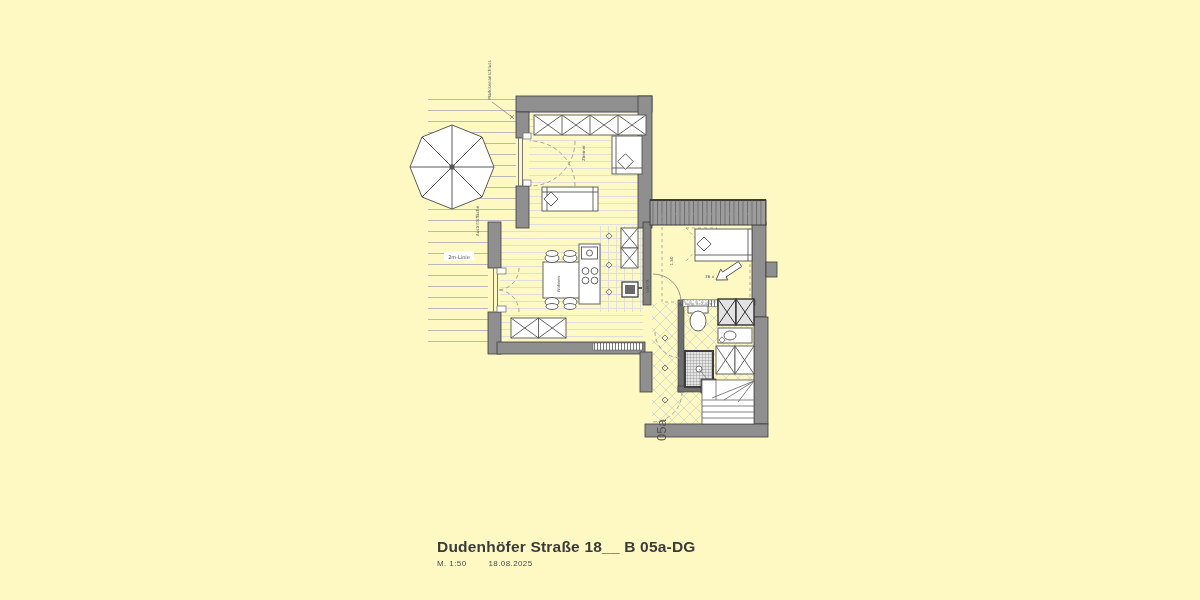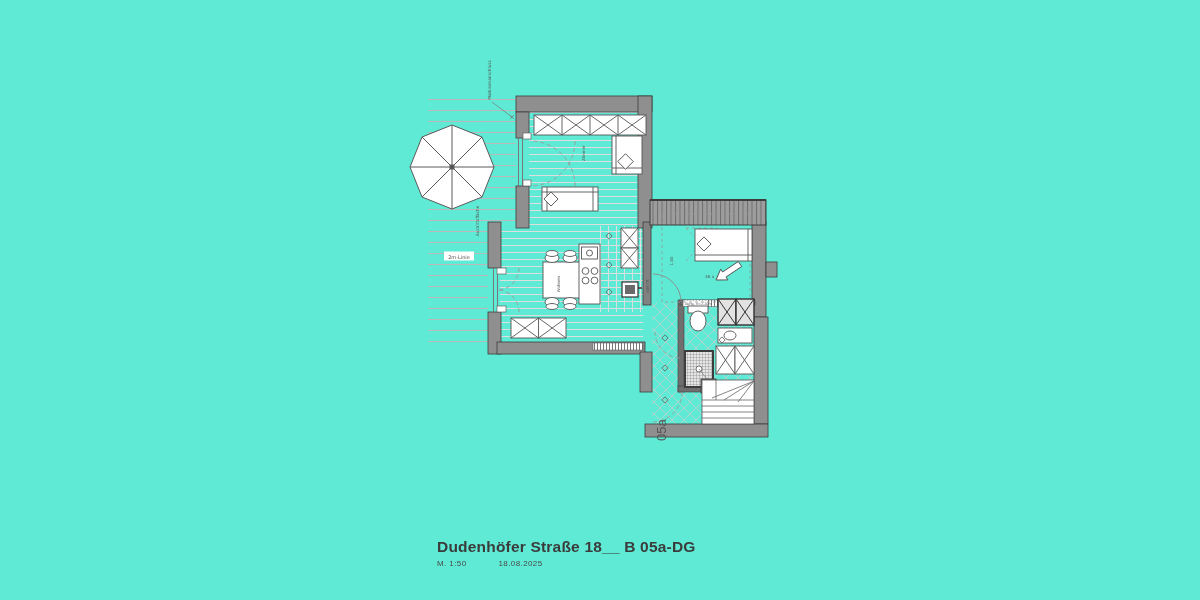--- a/index.html
+++ b/index.html
@@ -1,21 +1,21 @@
 <!DOCTYPE html>
 <html><head>
 <meta charset="utf-8">
 <style>
   html,body{margin:0;padding:0;background:#fff;}
-  .stage{position:relative;width:1200px;height:600px;background:#5eead4;overflow:hidden;
+  .stage{position:relative;width:1200px;height:600px;background:#fef9c3;overflow:hidden;
          font-family:"Liberation Sans",sans-serif;}
   .plan-svg{position:absolute;left:0;top:0;}
   .titleblock{position:absolute;left:437px;top:538px;color:#3b3b3b;}
   .titleblock .t{font-size:15.5px;font-weight:600;letter-spacing:.2px;color:#3b3b3b;}
-  .titleblock .sub{display:flex;gap:32px;margin-top:3px;font-size:8px;color:#4a4a4a;letter-spacing:.4px;}
+  .titleblock .sub{display:flex;gap:22px;margin-top:3px;font-size:8px;color:#4a4a4a;letter-spacing:.4px;}
   svg text{font-family:"DejaVu Sans",sans-serif;fill:#555;}
 </style>
 </head>
 <body>
 
 <div class="stage">
 
 <svg class="plan-svg" width="1200" height="600" viewBox="0 0 1200 600">
   <defs>
     <pattern id="deck" width="8" height="11" patternUnits="userSpaceOnUse">

